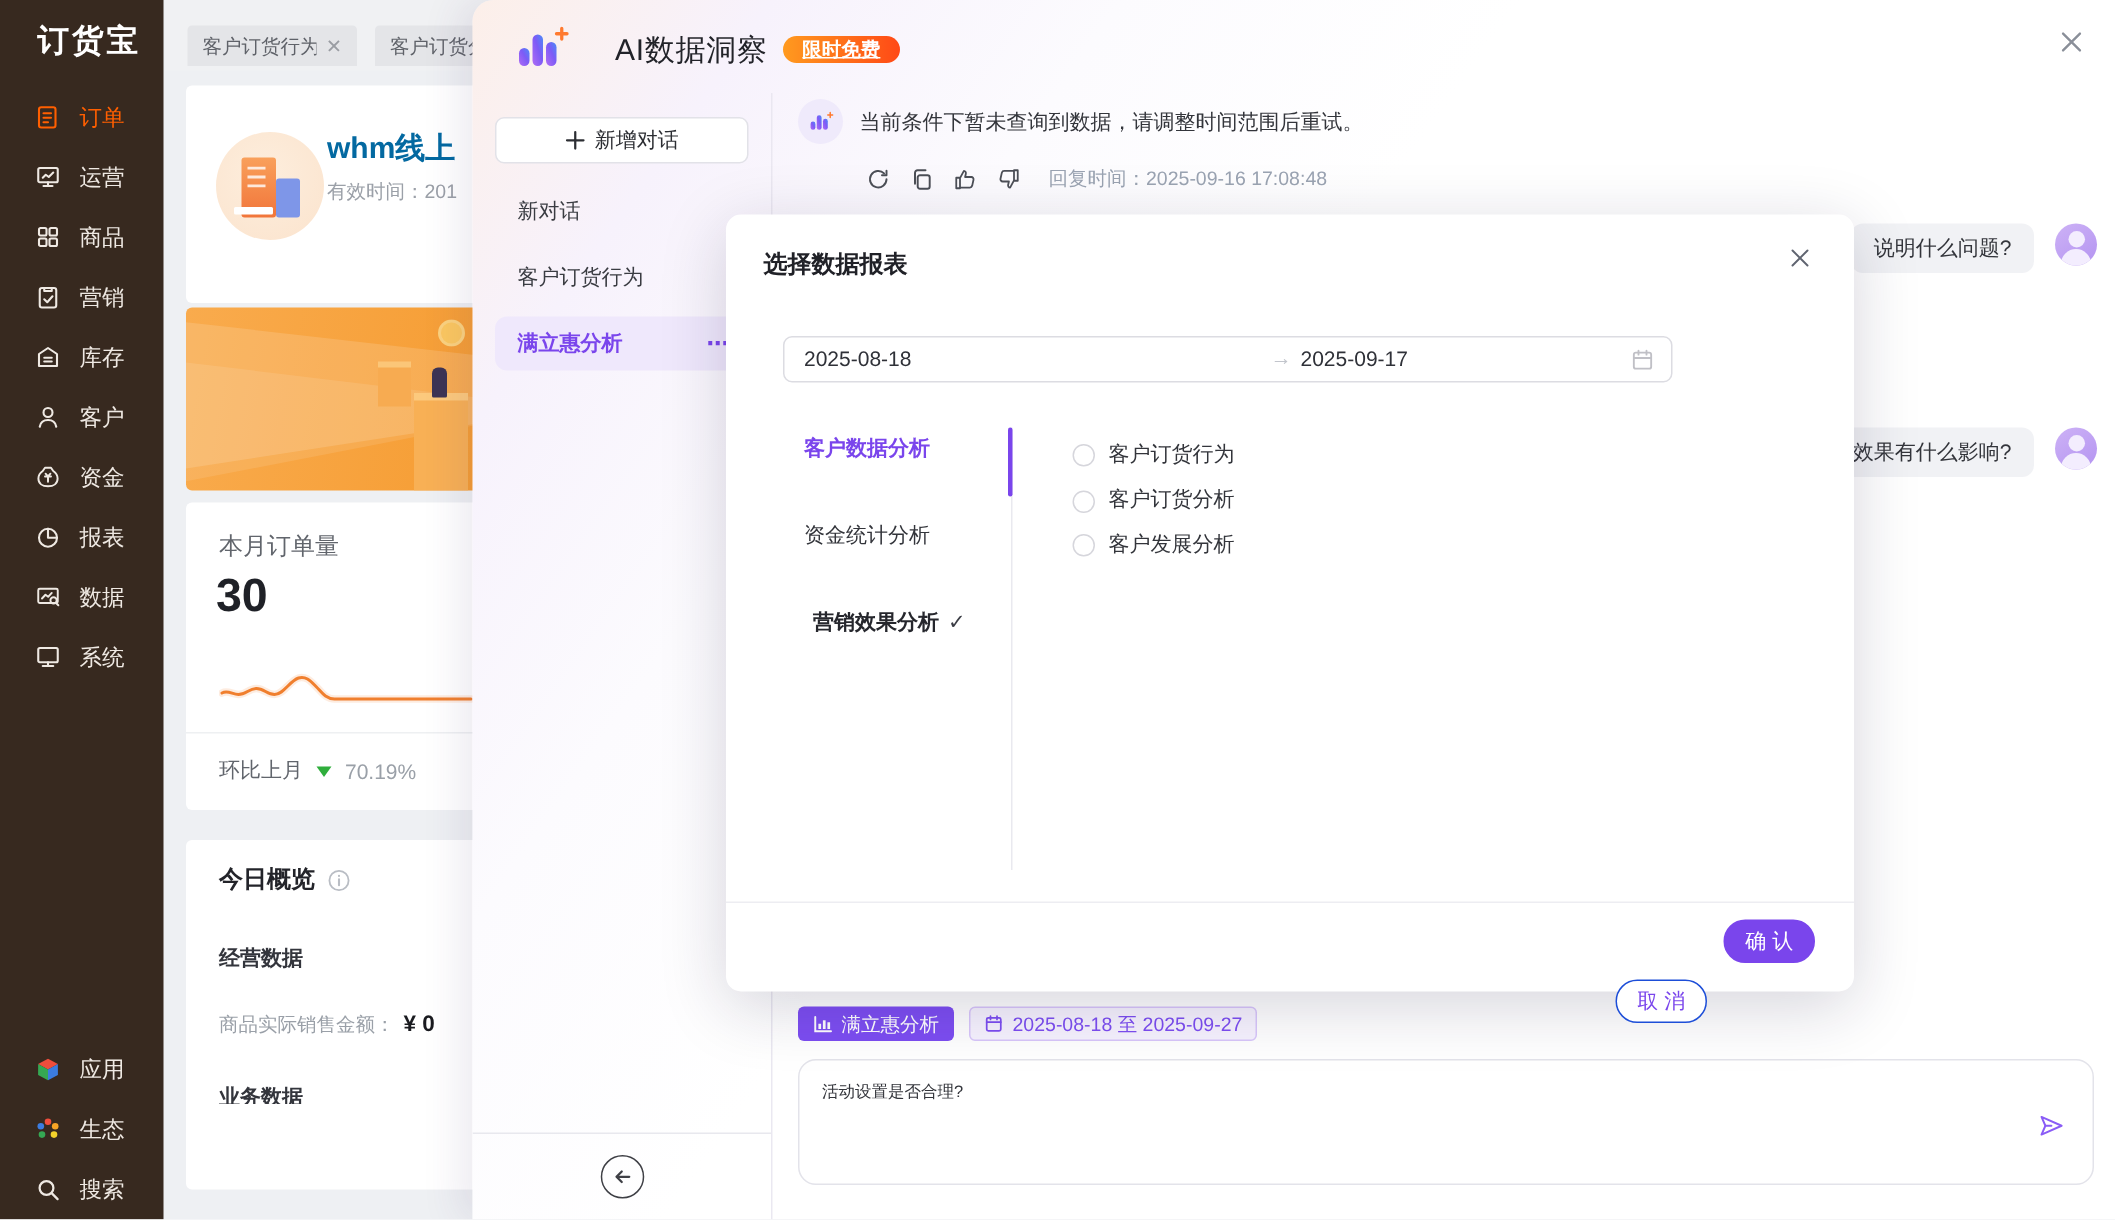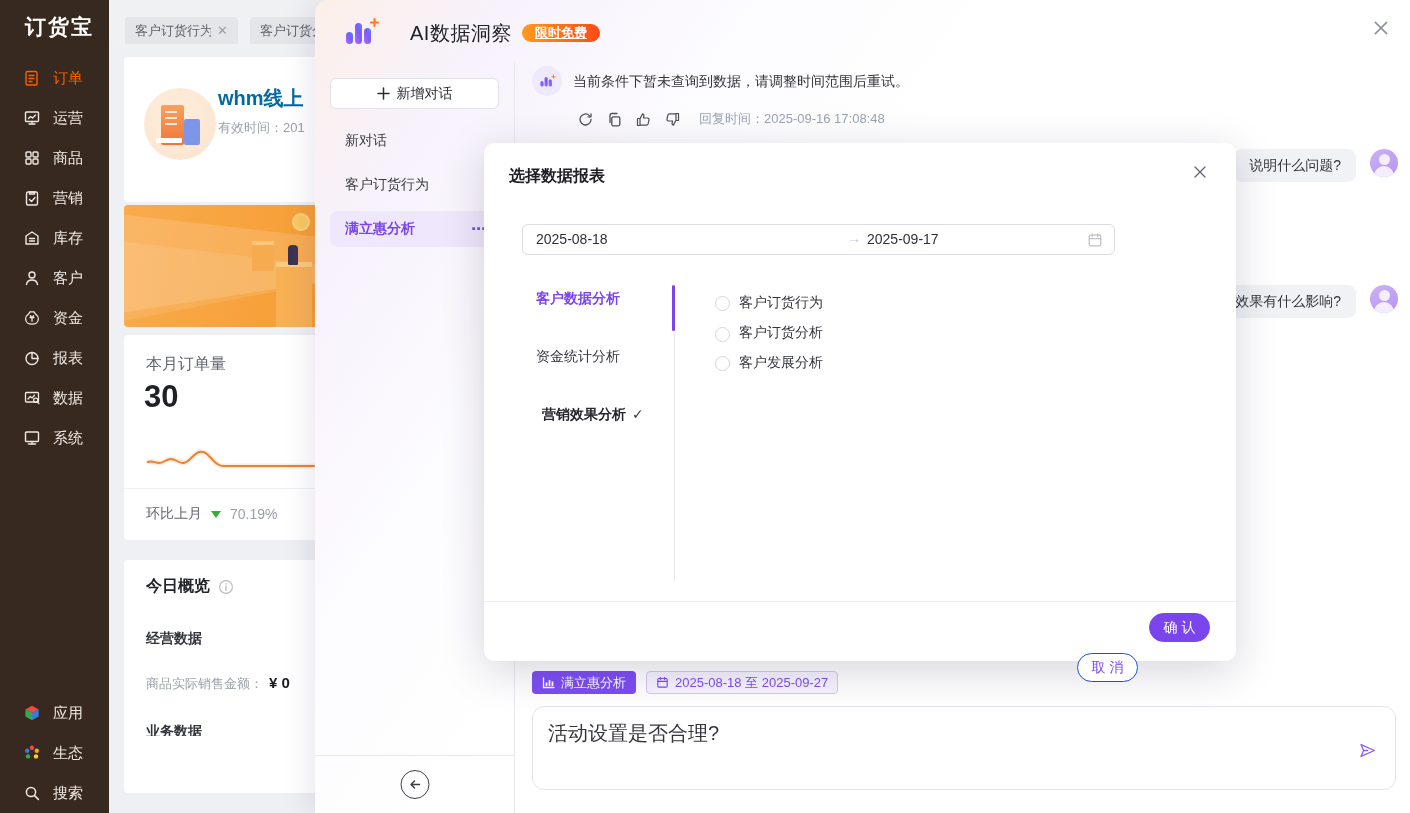--- a/index.html
+++ b/index.html
@@ -85,21 +85,21 @@
   .reply-time { font-size:13px; color:#9aa3b2; margin-left:6px; }
   .user-bubble { position:absolute; right:54px; height:33px; background:#f1f2f5; border-radius:8px; display:flex; align-items:center; padding:0 15px; font-size:14px; color:#33353b; white-space:nowrap; }
   .user-avatar { position:absolute; right:12px; width:28px; height:28px; border-radius:50%; background:linear-gradient(145deg,#cdb2f6,#b494f1); overflow:hidden; }
   .ua-head { position:absolute; left:8.5px; top:5px; width:11px; height:11px; border-radius:50%; background:#f3edfe; }
   .ua-body { position:absolute; left:4px; top:17px; width:20px; height:14px; border-radius:10px 10px 0 0; background:#f3edfe; }
 
   .chip-row { position:absolute; left:17px; top:609px; display:flex; gap:10px; }
   .chip-analysis { height:23px; background:#7d4ef2; color:#fff; border-radius:4px; display:flex; align-items:center; gap:6px; padding:0 10px; font-size:13px; cursor:pointer; }
   .chip-date { height:23px; background:#f7f3ff; border:1px solid #d9c7fb; color:#7d4ef2; border-radius:4px; display:flex; align-items:center; gap:6px; padding:0 9px; font-size:13px; cursor:pointer; }
   .composer { position:absolute; left:17px; top:644px; width:864px; height:84px; background:#fff; border:1px solid #e3e3ea; border-radius:12px; }
-  .composer textarea { position:absolute; left:0; top:0; width:100%; height:100%; border:none; outline:none; resize:none; background:transparent; padding:13px 44px 12px 15px; font-size:20px; color:#33353b; font-family:inherit; }
+  .composer textarea { position:absolute; left:0; top:0; width:100%; height:100%; border:none; outline:none; resize:none; background:transparent; padding:13px 44px 12px 15px; font-size:11px; color:#33353b; font-family:inherit; }
   .send-btn { position:absolute; right:18px; top:34px; width:19px; height:19px; cursor:pointer; }
 
   
   .modal { position:absolute; left:484px; top:143px; width:752px; height:518px; background:#fff; border-radius:10px; z-index:50;
       box-shadow:0 10px 44px rgba(30,20,60,.18); }
   .modal-title { position:absolute; left:25px; top:23px; font-size:16px; font-weight:700; color:#202127; }
   .modal-close { position:absolute; right:28px; top:21px; width:16px; height:16px; color:#5f6470; cursor:pointer; }
   .datebox { position:absolute; left:38px; top:81px; width:593px; height:31px; border:1px solid #dcdce2; border-radius:6px; background:#fff; }
   .datebox .d-start { position:absolute; left:13px; top:6px; font-size:14px; color:#2f3138; }
   .datebox .d-arrow { position:absolute; left:324px; top:5px; font-size:14px; color:#c2c5cc; }

